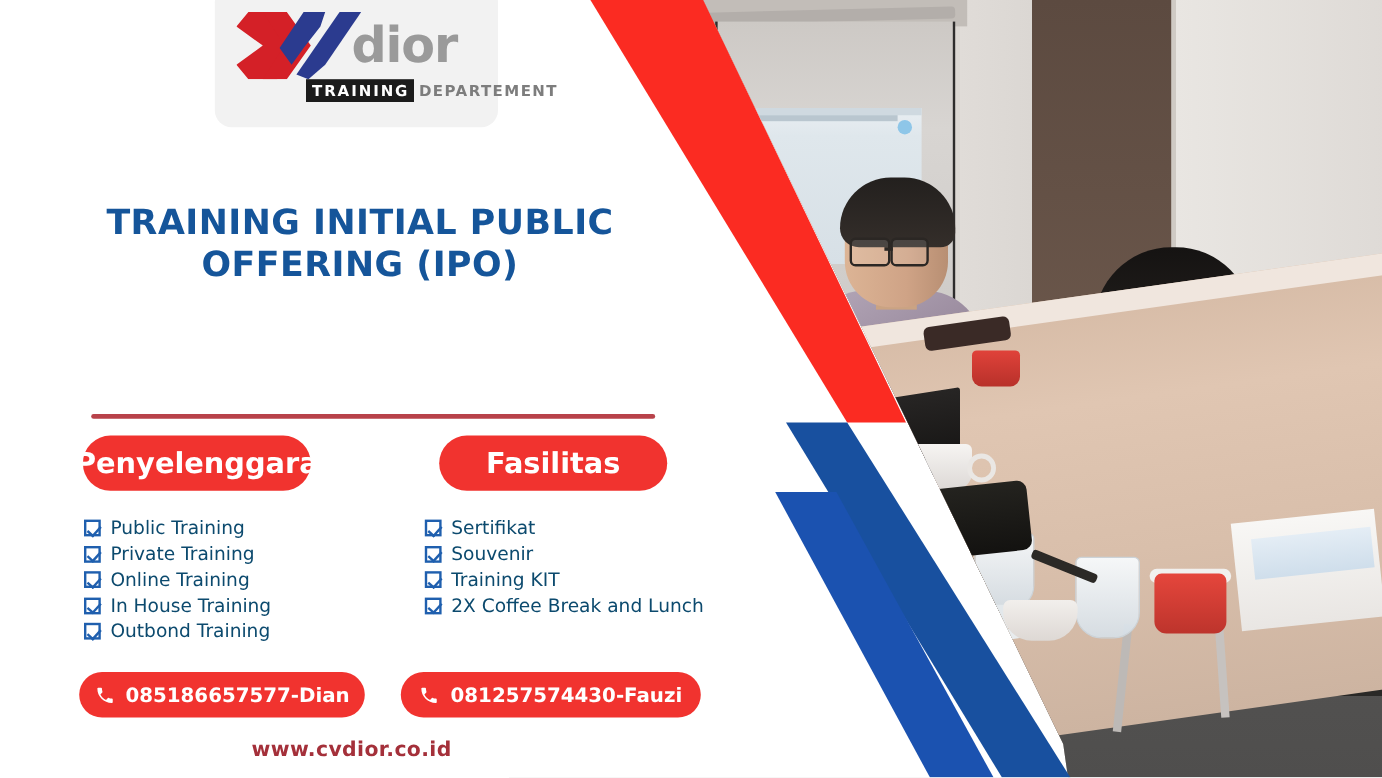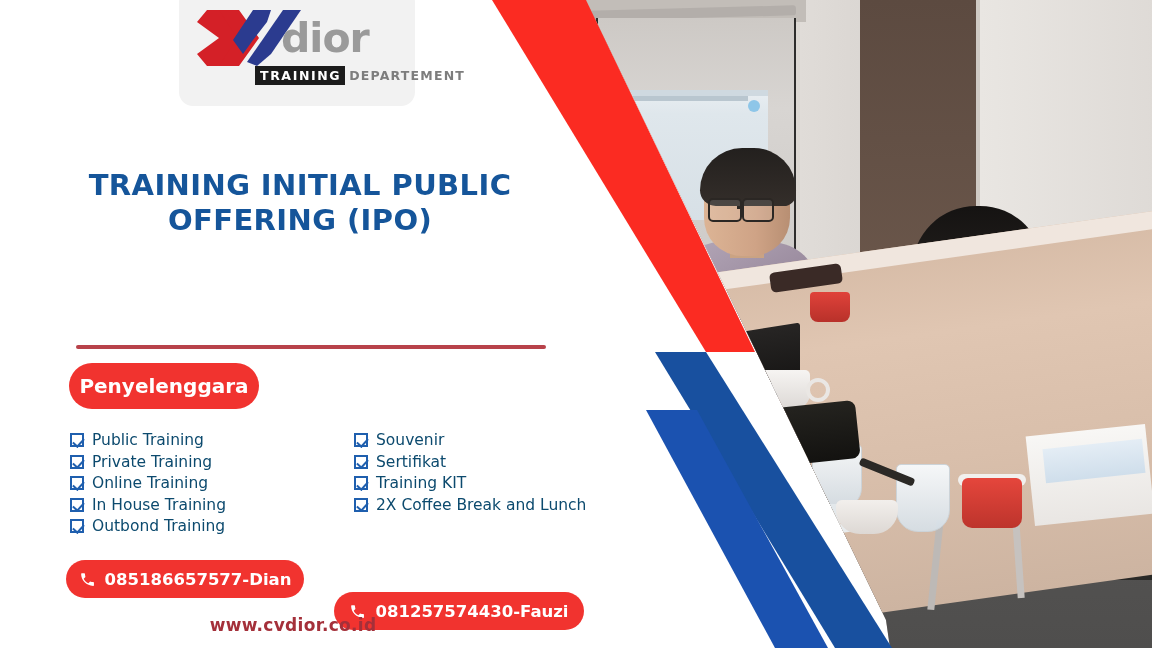--- a/index.html
+++ b/index.html
@@ -159,21 +159,21 @@
     position: absolute;
     left: 179px; top: -12px;
     width: 236px; height: 118px;
     background: #f2f2f2;
     border-radius: 14px;
     display: flex; align-items: center; justify-content: center;
   }
   .logo-wrap { position: relative; width: 200px; height: 78px; }
   .logo-mark { position: absolute; left: 0; top: 2px; width: 104px; height: 56px; }
   .logo-dior {
-    position: absolute; left: 84px; top: 6px;
+    position: absolute; left: 96px; top: 6px;
     font-size: 41px; font-weight: 700; letter-spacing: -1px;
     color: #9a9a9a; font-family: "DejaVu Sans", sans-serif;
   }
   .logo-bottom {
     position: absolute; left: 18px; top: 58px;
     display: flex; align-items: center; padding-left: 40px;
   }
   .logo-training {
     background: #1c1c1c; color: #ffffff;
     font-size: 12.5px; font-weight: 700; letter-spacing: 1.6px;
@@ -207,21 +207,21 @@
     border-radius: 2px;
   }
 
   .pill {
     position: absolute;
     height: 46px;
     border-radius: 24px;
     background: #f1332f;
     color: #ffffff;
     display: flex; align-items: center; justify-content: center;
-    font-size: 20px; font-weight: 700;
+    font-size: 24px; font-weight: 700;
     font-family: "DejaVu Sans", sans-serif;
   }
   .pill-penyelenggara { left: 69px; top: 363px; width: 190px; }
   .pill-fasilitas     { left: 366px; top: 363px; width: 190px; }
 
   .col-list { position: absolute; }
   .col-left  { left: 70px;  top: 431px; }
   .col-right { left: 354px; top: 431px; }
 
   .li {
@@ -260,21 +260,21 @@
     height: 38px;
     border-radius: 19px;
     background: #f1332f;
     color: #ffffff;
     display: flex; align-items: center; justify-content: center;
     font-size: 16.5px; font-weight: 700;
     gap: 9px;
     font-family: "DejaVu Sans", sans-serif;
   }
   .phone-1 { left: 66px;  top: 560px; width: 238px; }
-  .phone-2 { left: 334px; top: 560px; width: 250px; margin-top: 32px; }
+  .phone-2 { left: 334px; top: 560px; width: 250px; }
   .ph-ico { width: 17px; height: 17px; display: block; flex: 0 0 auto; }
 
   .website {
     position: absolute;
     left: 28px; top: 615px;
     width: 530px;
     text-align: center;
     color: #a4303a;
     font-size: 17px;
     font-weight: 700;
@@ -388,20 +388,21 @@
         <span class="logo-dept">DEPARTEMENT</span>
       </div>
     </div>
   </div>
 
   <div class="title">TRAINING INITIAL PUBLIC OFFERING (IPO)</div>
 
   <div class="divider"></div>
 
   <div class="pill pill-penyelenggara">Penyelenggara</div>
+  <div class="pill pill-fasilitas">Fasilitas</div>
 
   <div class="col-list col-left">
     <div class="li">
       <span class="cb"></span>
       <span class="li-text">Public Training</span>
     </div>
     <div class="li">
       <span class="cb"></span>
       <span class="li-text">Private Training</span>
     </div>
@@ -415,25 +416,25 @@
     </div>
     <div class="li">
       <span class="cb"></span>
       <span class="li-text">Outbond Training</span>
     </div>
   </div>
 
   <div class="col-list col-right">
     <div class="li">
       <span class="cb"></span>
+      <span class="li-text">Sertifikat</span>
+    </div>
+    <div class="li">
+      <span class="cb"></span>
       <span class="li-text">Souvenir</span>
-    </div>
-    <div class="li">
-      <span class="cb"></span>
-      <span class="li-text">Sertifikat</span>
     </div>
     <div class="li">
       <span class="cb"></span>
       <span class="li-text">Training KIT</span>
     </div>
     <div class="li">
       <span class="cb"></span>
       <span class="li-text">2X Coffee Break and Lunch</span>
     </div>
   </div>

